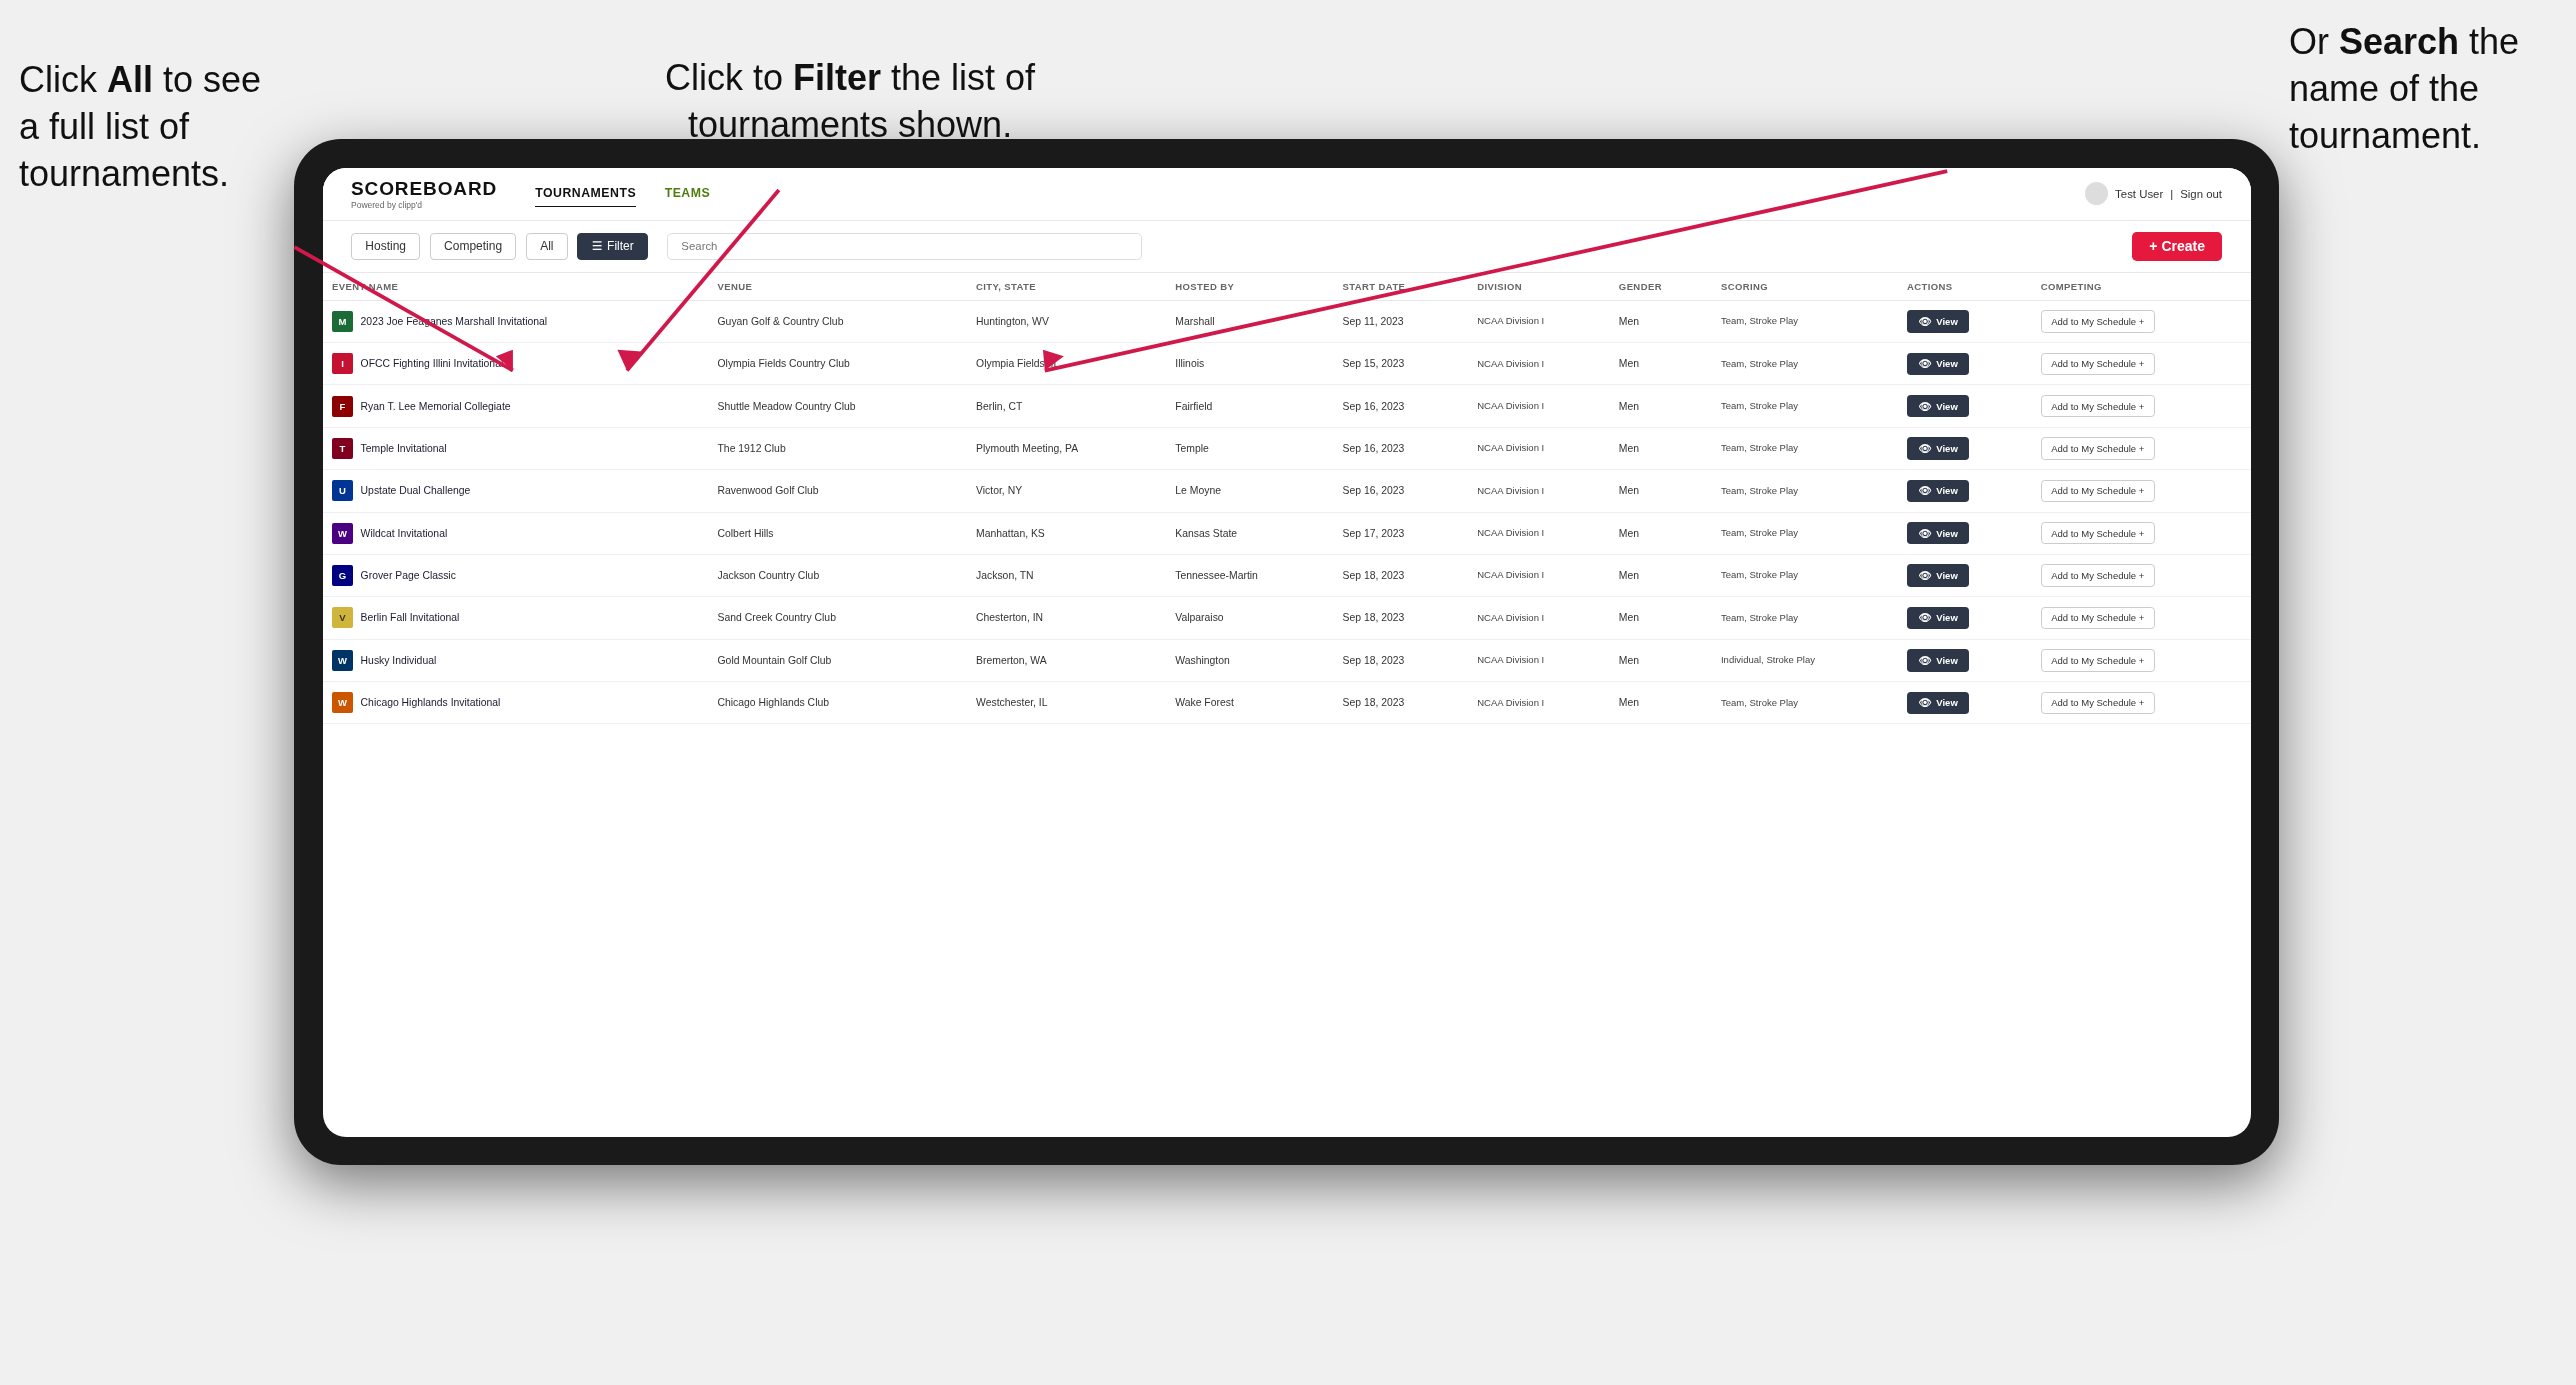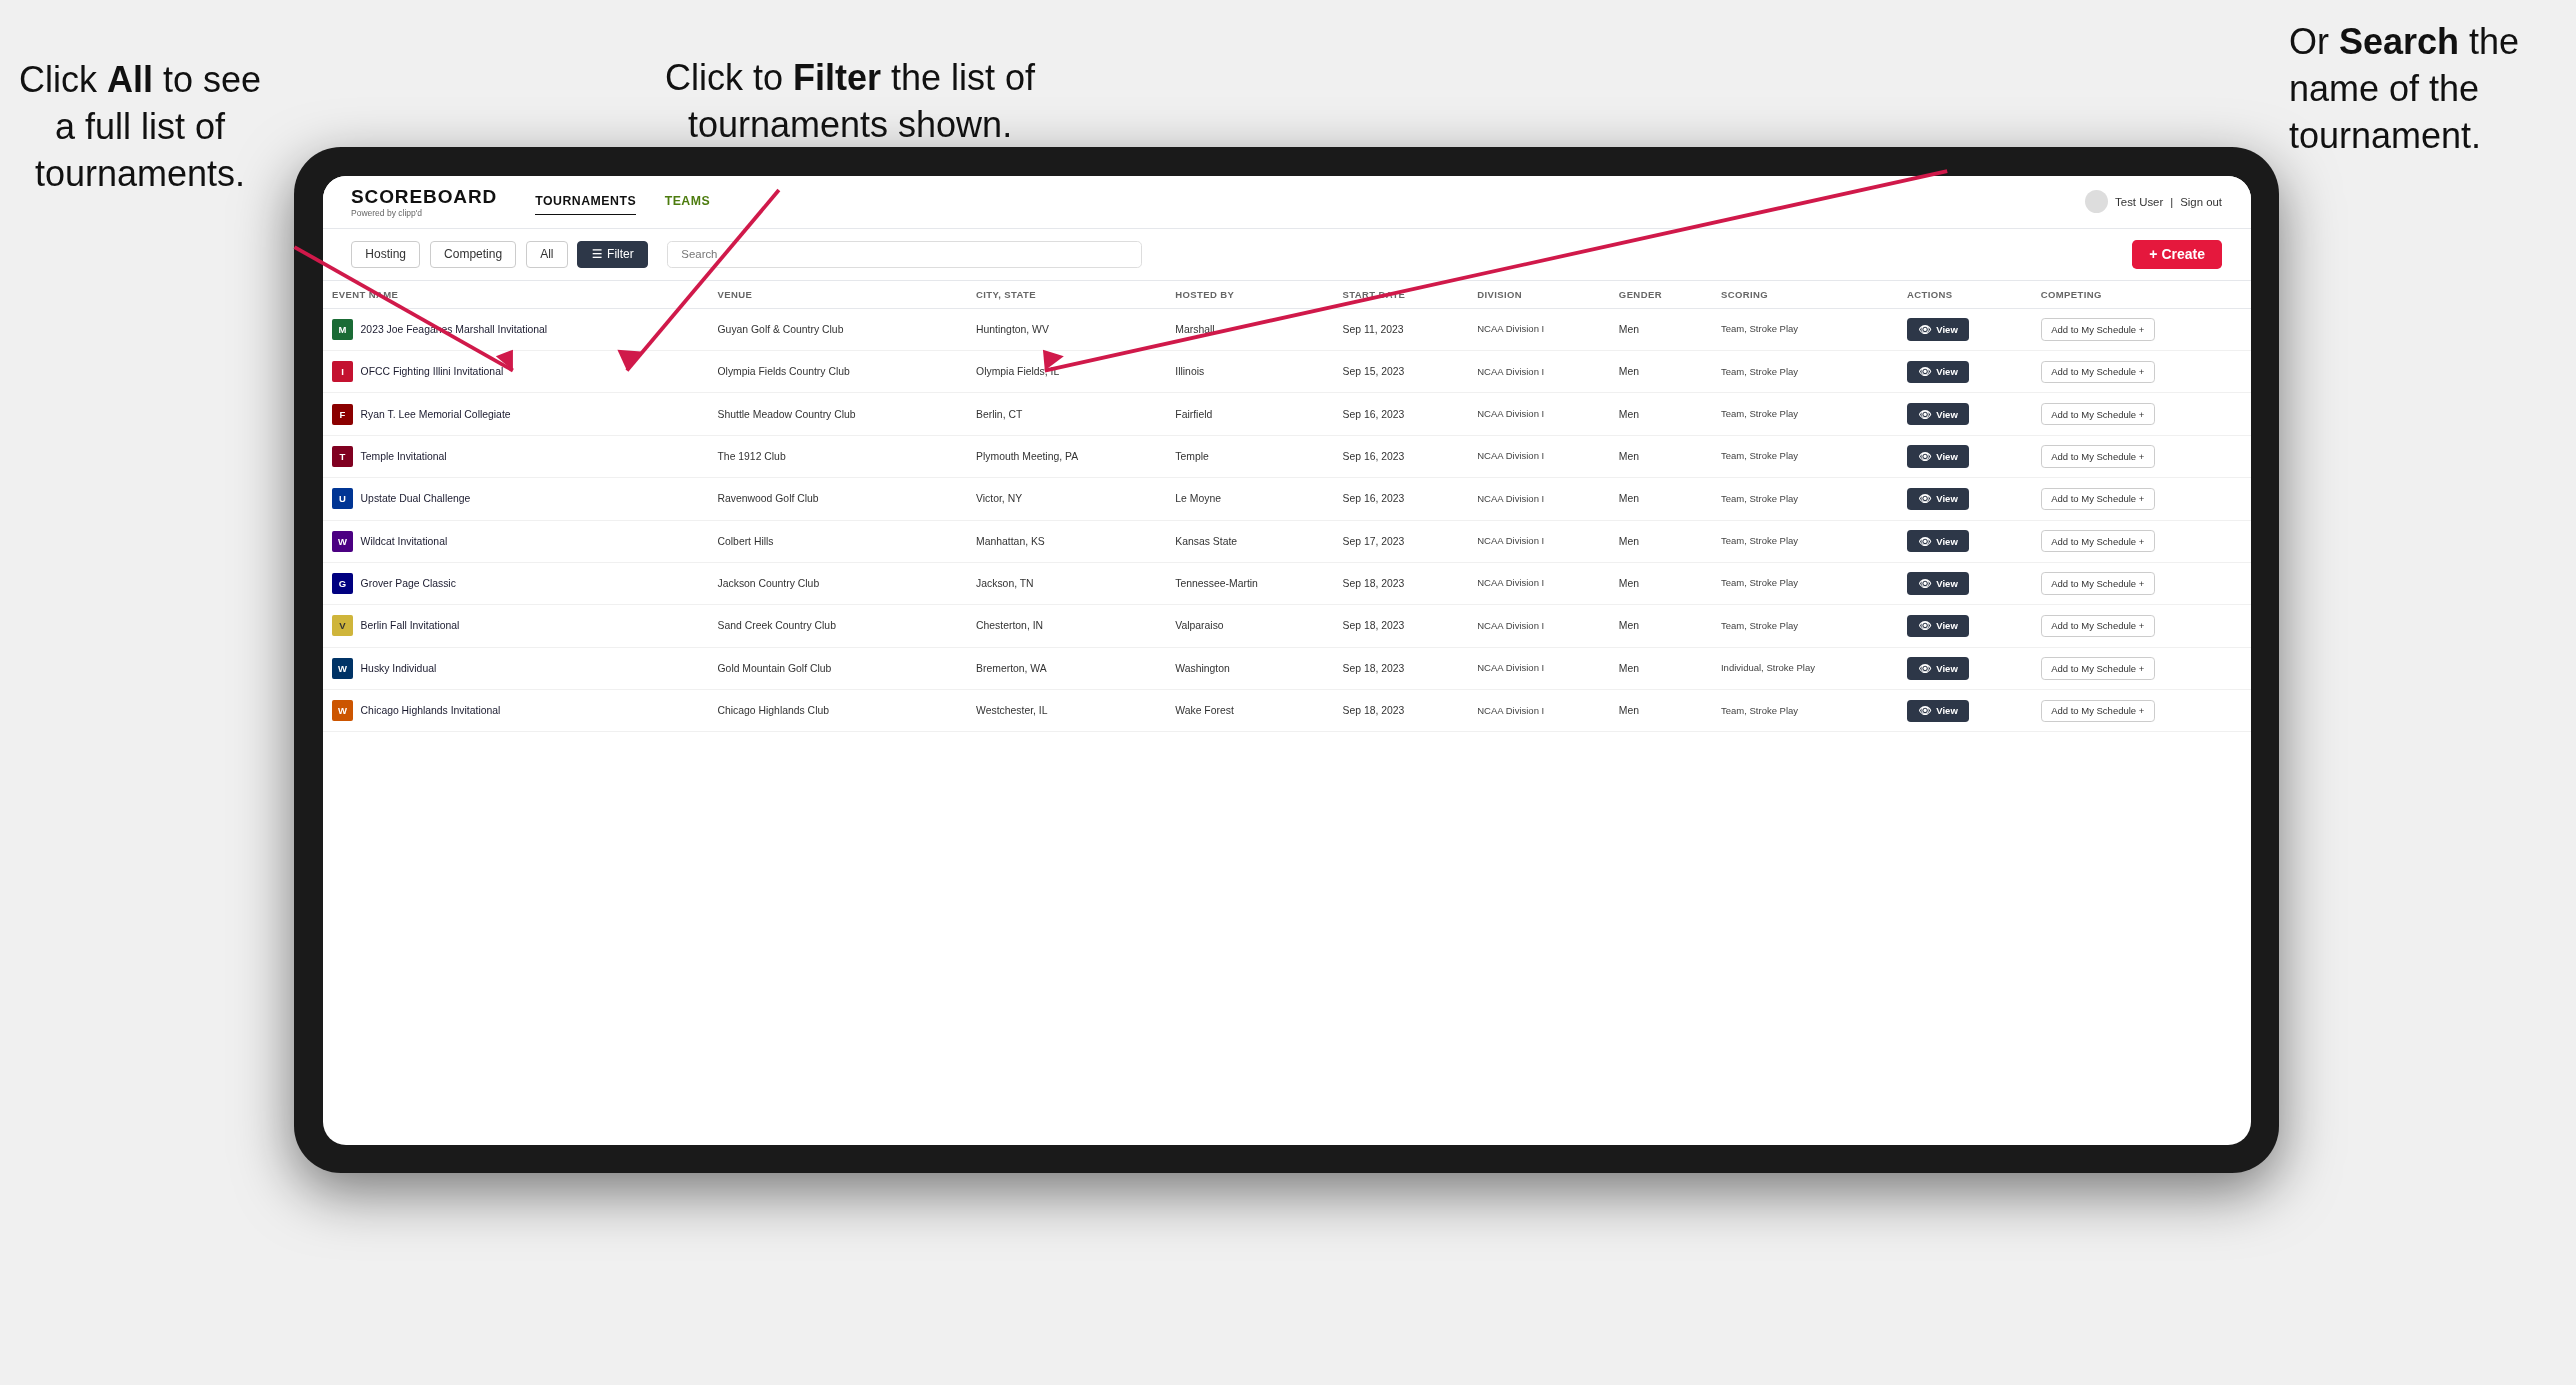--- a/index.html
+++ b/index.html
@@ -11,21 +11,20 @@
       position: relative;
       overflow: hidden;
     }
 
     
     .annotation {
       position: absolute;
       font-size: 36px;
       line-height: 1.3;
       color: #111;
-      text-align: center;
     }
     .annotation strong { font-weight: 900; }
 
     .ann-top-center {
       top: 19px;
       left: 665px;
       text-align: center;
       margin-top: 36px;
     }
     .ann-top-right {
@@ -43,21 +42,21 @@
       position: absolute;
       top: 0; left: 0;
       width: 2576px;
       height: 1386px;
       pointer-events: none;
     }
 
     
     .tablet-frame {
       position: absolute;
-      top: 147px;
+      top: 139px;
       left: 294px;
       width: 1985px;
       height: 1026px;
       background: #1a1a1a;
       border-radius: 47px;
       box-shadow: 0 19px 57px rgba(0,0,0,0.5);
       padding: 28.5px;
     }
 
     .tablet-screen {

